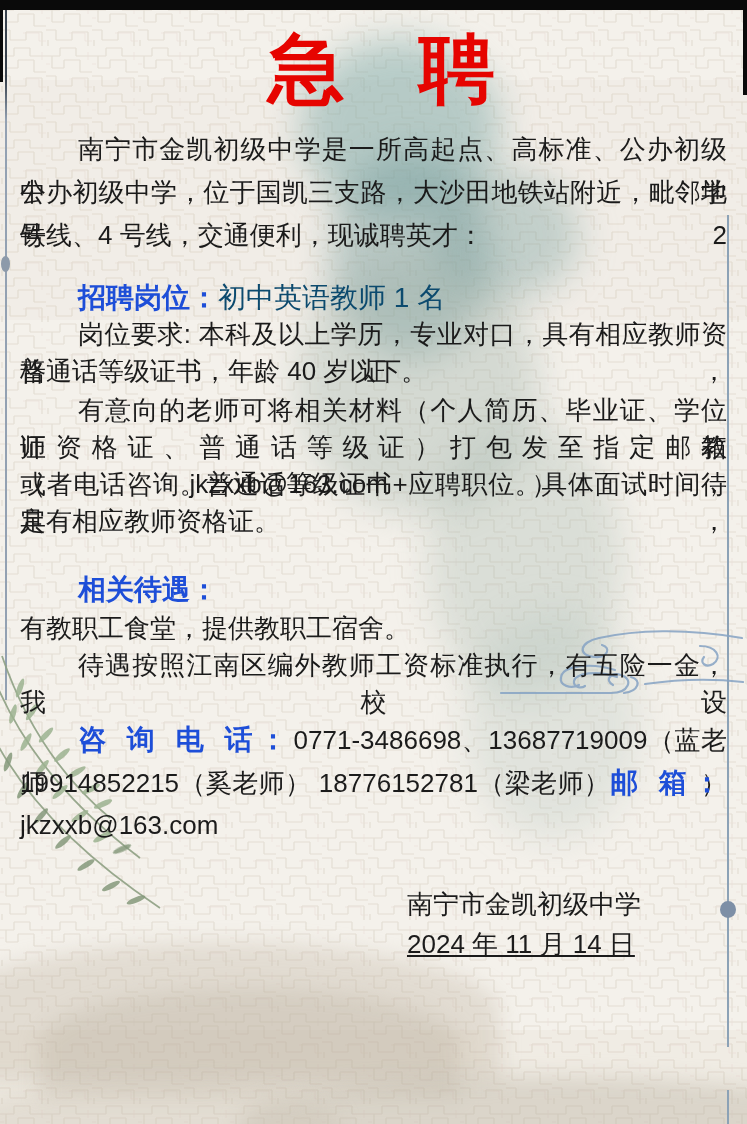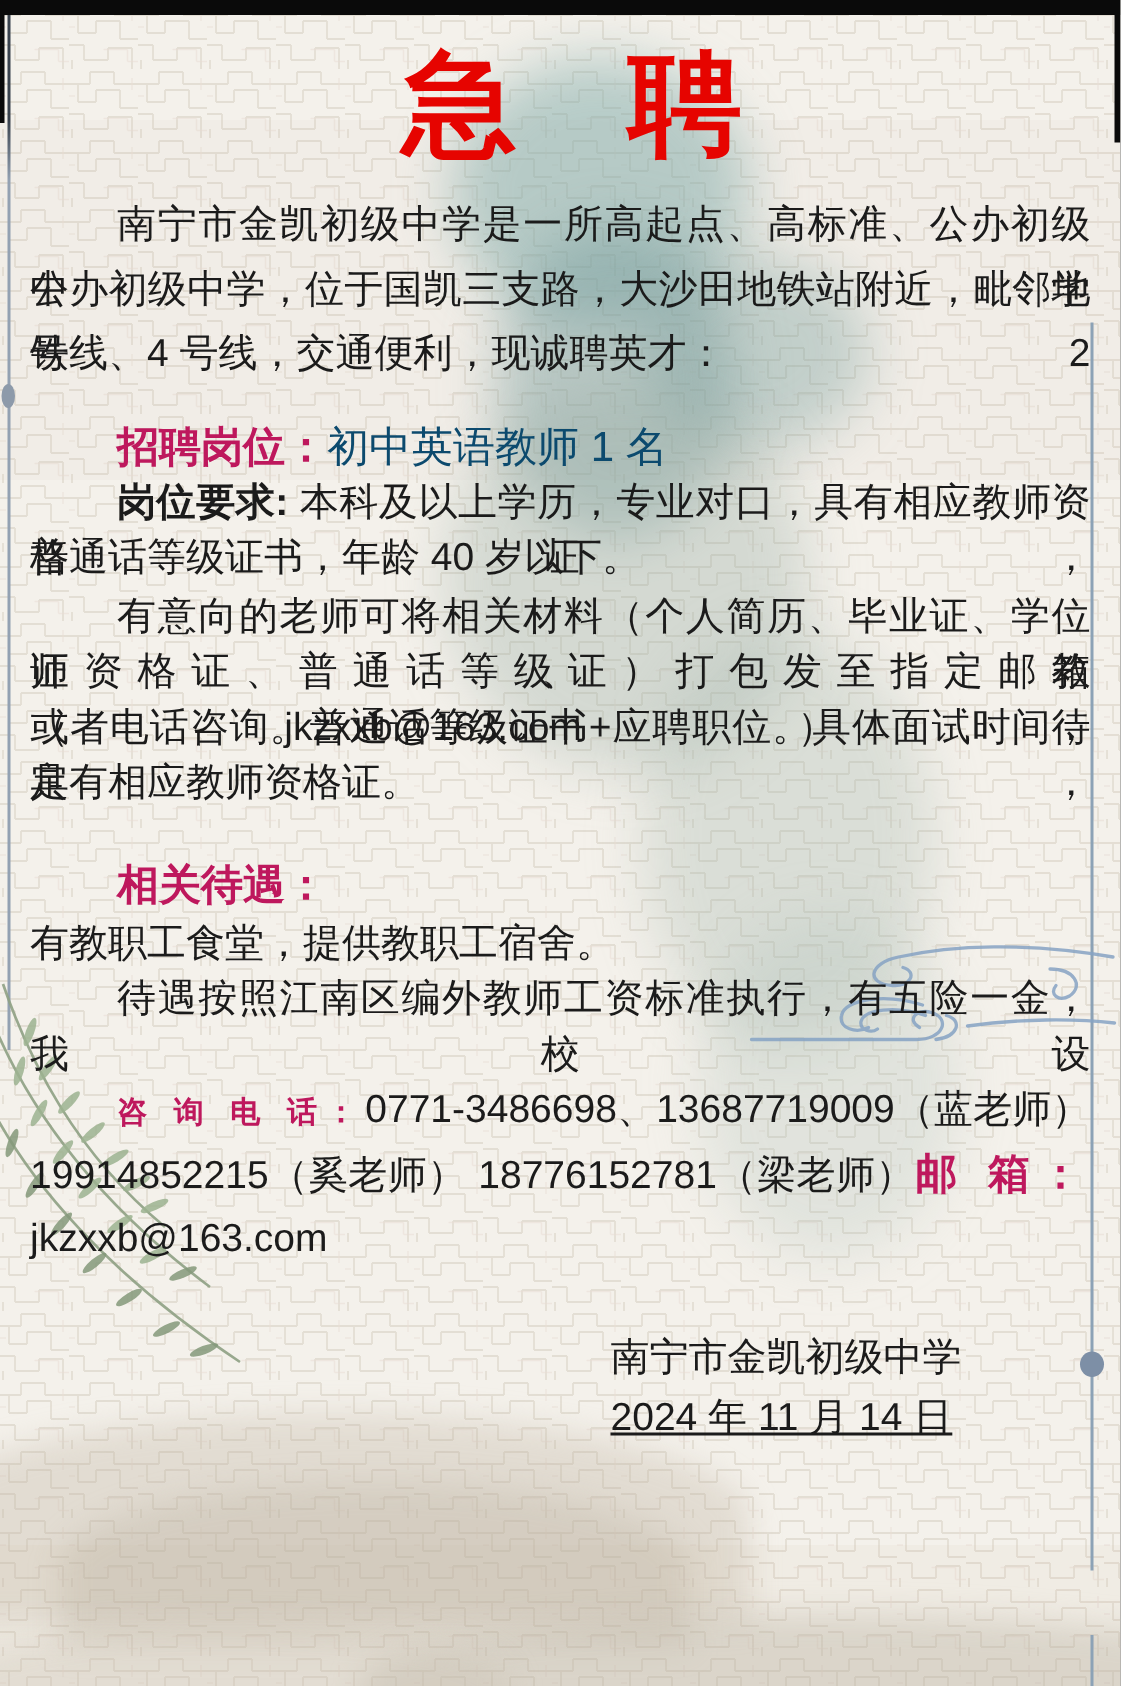--- a/index.html
+++ b/index.html
@@ -44,23 +44,23 @@
     position:absolute;left:0;top:26px;width:747px;text-align:center;
     font-size:76px;line-height:1.12;font-weight:bold;color:#e60400;
     letter-spacing:24px;padding-left:40px;box-sizing:border-box;
     font-family:"DejaVu Serif","Liberation Serif",serif;
   }
   .tblock{position:absolute;left:20px;width:707px;font-size:26px;}
   .line{height:43px;line-height:43px;text-align:justify;text-align-last:justify;}
   .line.short{text-align:left;text-align-last:left;}
   .lh37 .line{height:37px;line-height:37px;}
   .indent{text-indent:58px;}
-  .blue{color:#be185d;font-weight:bold;}
+  .blue{color:#1d4ed8;font-weight:bold;}
   .red{color:#0c4a6e;font-weight:normal;}
-  .bold{font-weight:bold;}
+  .bold{font-weight:normal;}
   .heading{position:absolute;left:78px;font-size:28px;line-height:40px;white-space:nowrap;}
   .spaced{letter-spacing:6px;}
   .sig{position:absolute;left:407px;font-size:26px;line-height:40px;white-space:nowrap;}
 </style>
 </head>
 <body>
 
 <div class="page">
 
   <svg class="pattern-svg" width="747" height="1124">
@@ -174,21 +174,21 @@
   </div>
 
   <div class="heading blue" style="top:570px;">相关待遇：</div>
 
   <div class="tblock lh37" style="top:610px;">
     <div class="line short">有教职工食堂，提供教职工宿舍。</div>
     <div class="line indent">待遇按照江南区编外教师工资标准执行，有五险一金，我校设</div>
   </div>
 
   <div class="tblock" style="top:718px;">
-    <div class="line indent"><span class="blue spaced" style="font-size:20px;">咨 询 电 话：</span><span>0771-3486698、13687719009（蓝老师）</span></div>
+    <div class="line indent"><span class="blue spaced" style="font-size:28px;">咨 询 电 话：</span><span>0771-3486698、13687719009（蓝老师）</span></div>
     <div class="line"><span>19914852215（奚老师） 18776152781（梁老师）</span><span class="blue spaced" style="font-size:28px;">邮 箱：</span></div>
     <div class="line short"><span>jkzxxb@163.com</span></div>
   </div>
 
   <div class="sig" style="top:884px;">南宁市金凯初级中学</div>
   <div class="sig" style="top:924px;text-decoration:underline;">2024 年 11 月 14 日</div>
 
 </div>
 
 </body></html>

